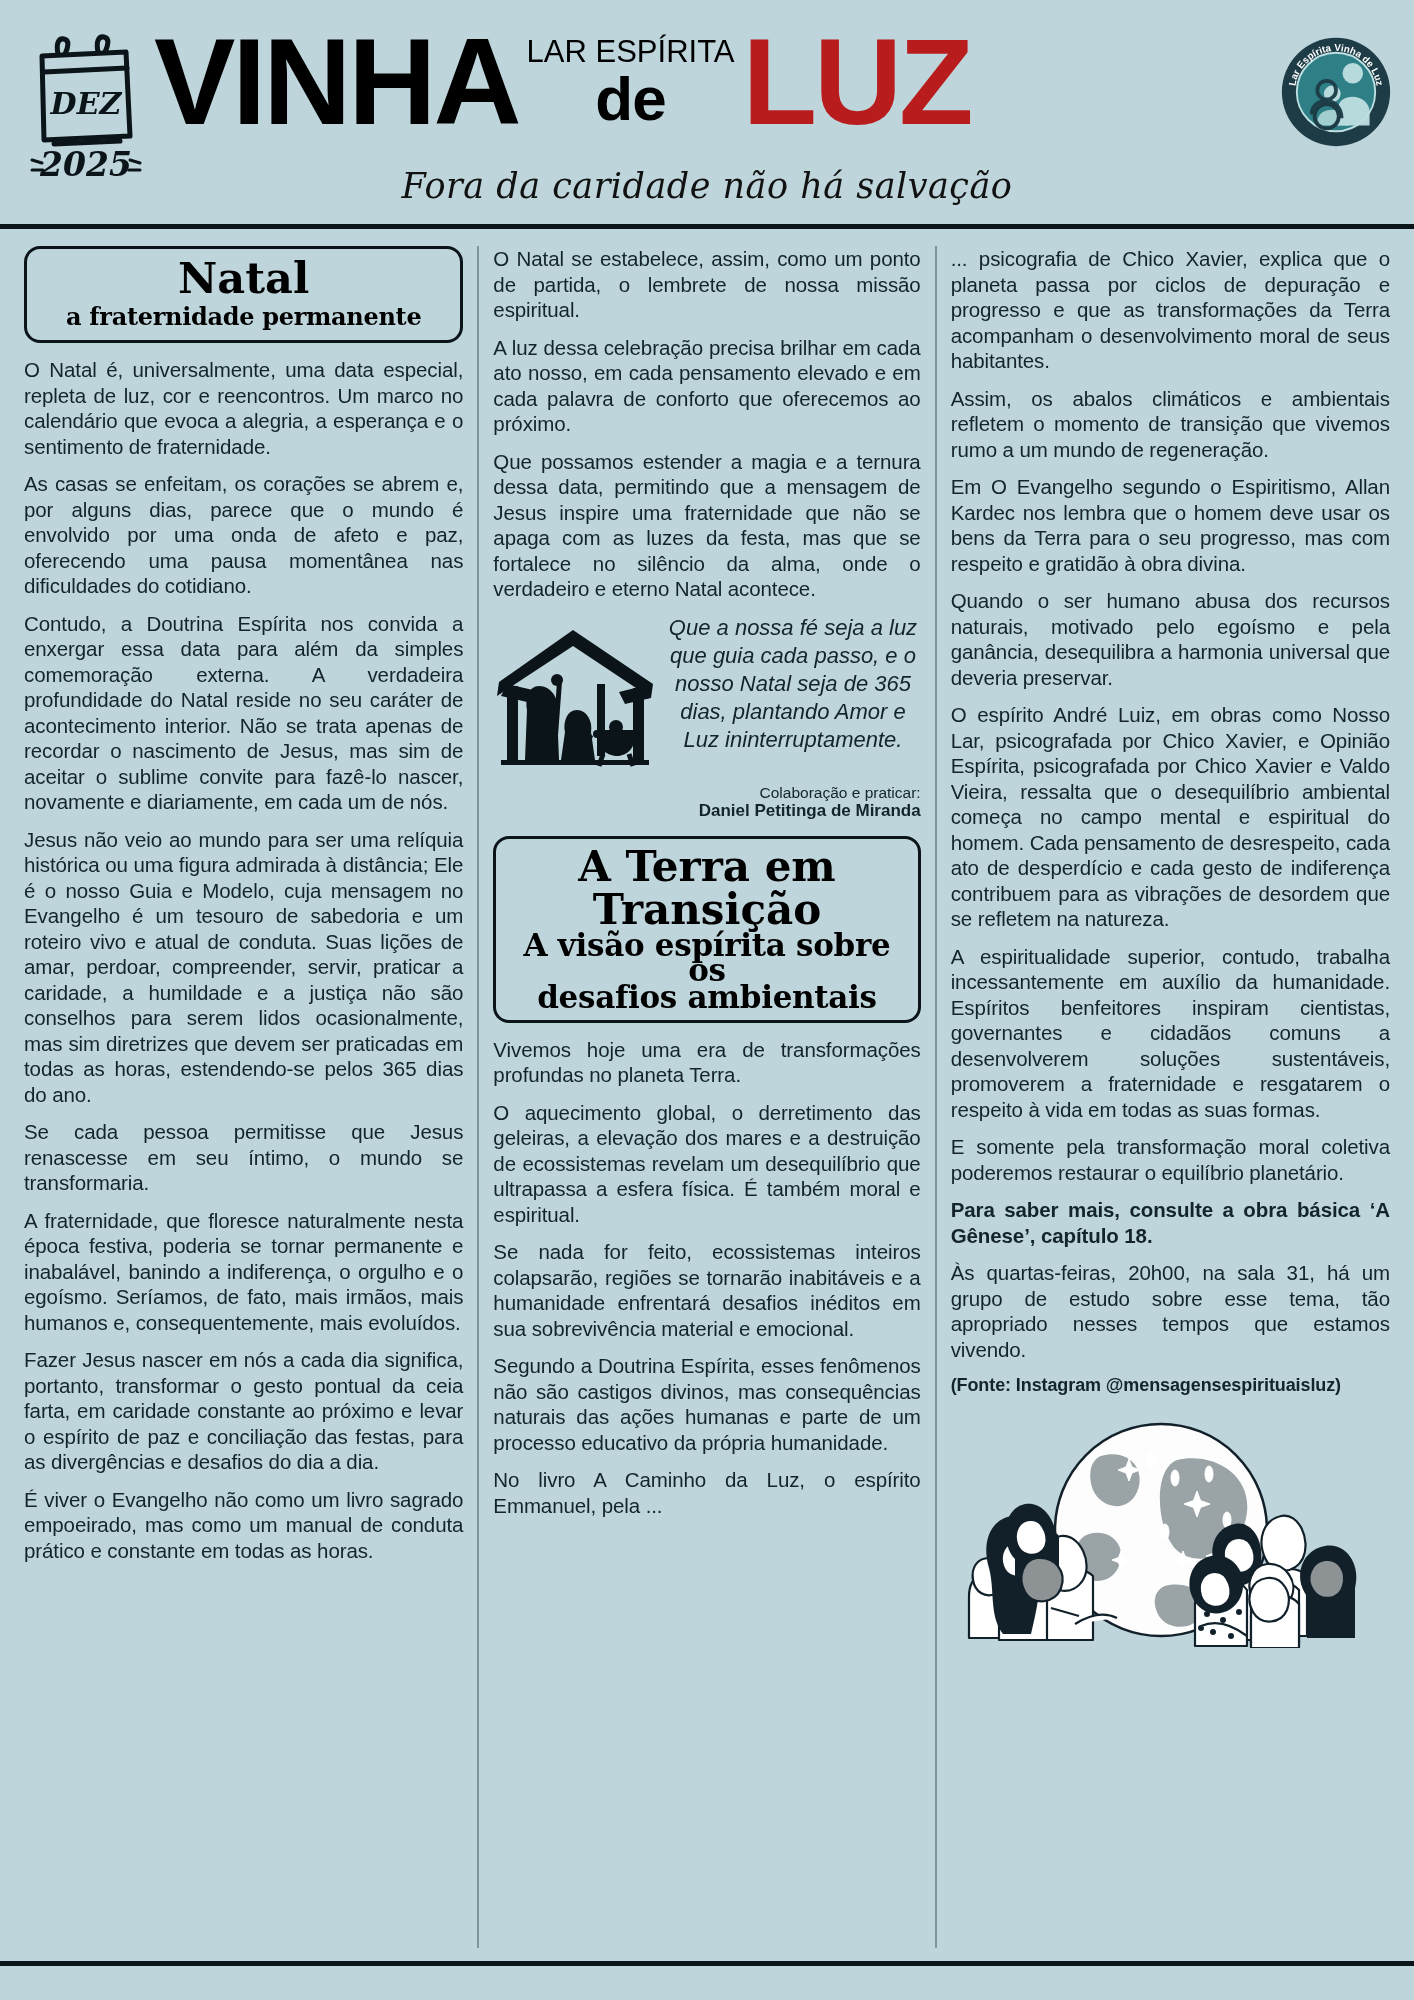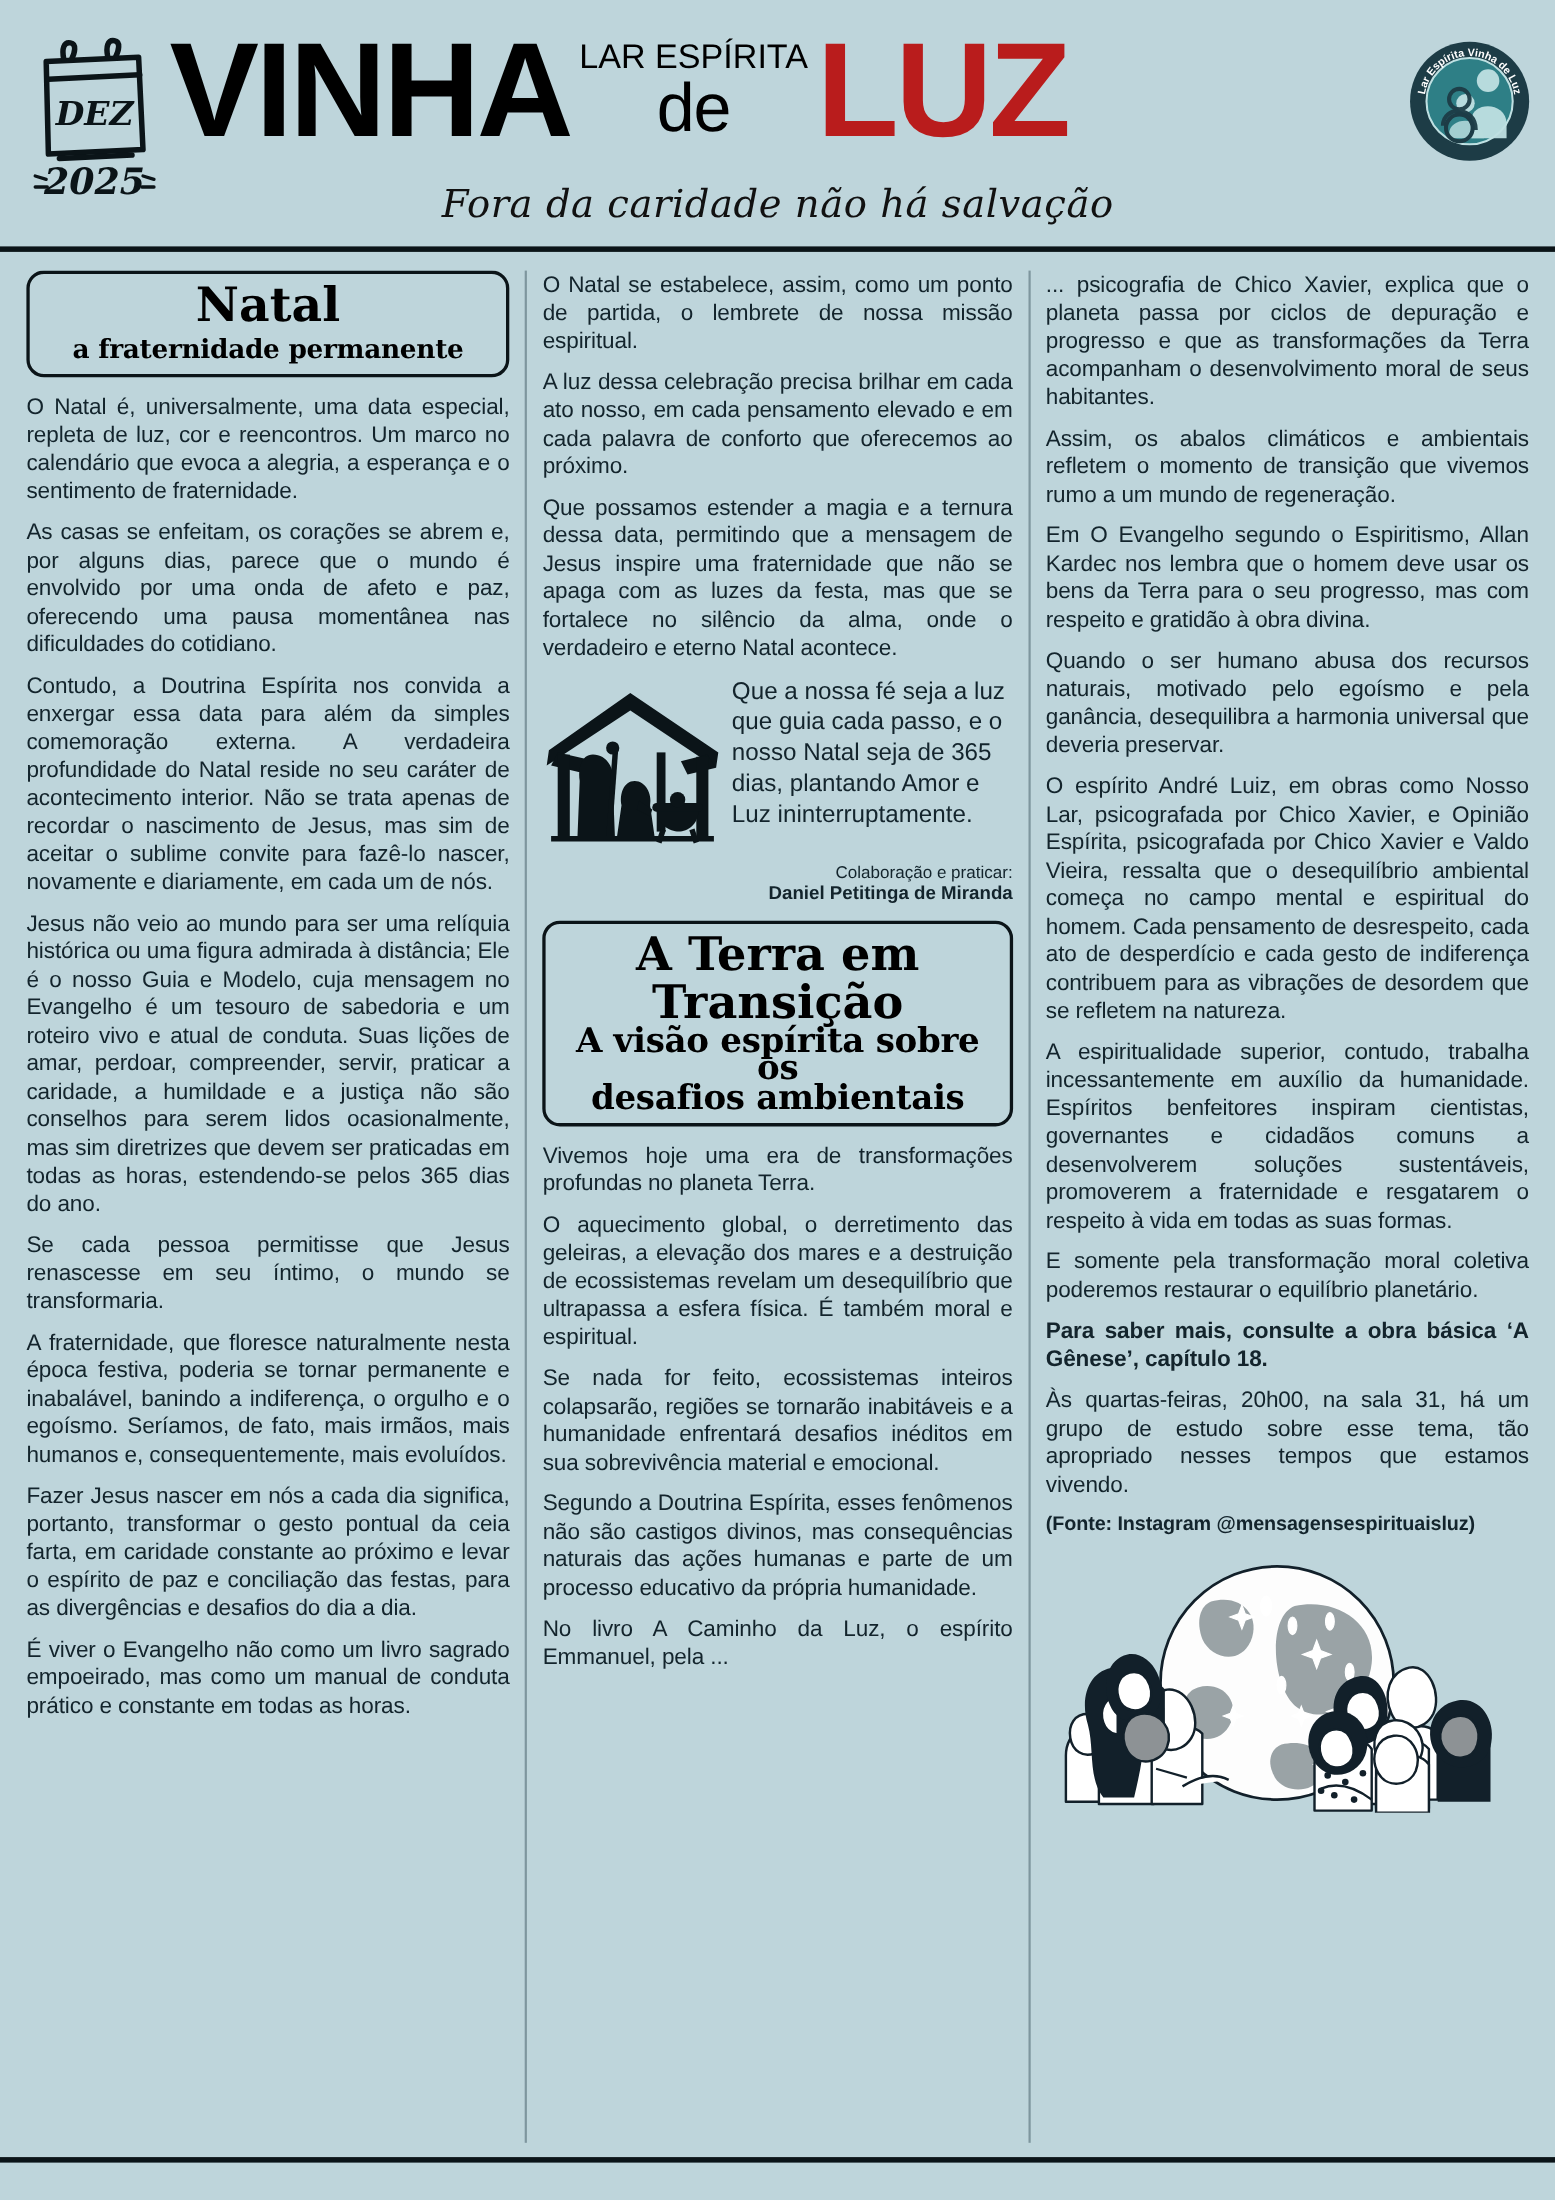--- a/index.html
+++ b/index.html
@@ -25,21 +25,21 @@
     font-weight:bold;font-size:122px;line-height:108px;
     letter-spacing:-3px;color:#000;
   }
   .mid-stack{display:flex;flex-direction:column;align-items:center;margin:0 8px;padding-top:8px;}
   .lar-esp{
     font-family:"Liberation Sans", sans-serif;
     font-weight:normal;font-size:31px;letter-spacing:0px;color:#000;line-height:32px;
   }
   .word-de{
     font-family:"Liberation Sans", sans-serif;
-    font-weight:normal;font-size:62px;line-height:62px;color:#000;letter-spacing:-1px;
+    font-weight:bold;font-size:62px;line-height:62px;color:#000;letter-spacing:-1px;
   }
   .word-luz{
     font-family:"Liberation Sans", sans-serif;
     font-weight:bold;font-size:122px;line-height:108px;
     letter-spacing:-3px;color:#b91c1c;
   }
 
   .logo-block{width:120px;flex:0 0 120px;padding-top:36px;display:flex;justify-content:flex-end;}
 
   .tagline-wrap{position:absolute;left:0;right:0;top:166px;text-align:center;}
@@ -89,23 +89,24 @@
     font-family:"DejaVu Serif", serif;
     font-weight:bold;font-size:24px;line-height:26px;color:#000;
     margin-top:2px;letter-spacing:-0.3px;
   }
   .hb-sub.two{font-size:31px;line-height:25px;}
 
   
   .nativity-row{display:flex;align-items:flex-start;margin:6px 0 4px 0;}
   .nativity-art{flex:0 0 168px;padding-top:10px;}
   .quote{
-    flex:1 1 auto;text-align:left;
+    flex:1 1 auto;text-align:center;
     font-size:22px;line-height:28px;
     padding-left:4px;
+    font-style:italic;
   }
   .byline{
     text-align:right;margin-top:6px;
   }
   .byline .b1{font-size:15.5px;line-height:17px;display:block;}
   .byline .b2{font-size:17px;line-height:19px;font-weight:bold;display:block;}
 
   
   .crowd-wrap{margin-top:10px;}
 

